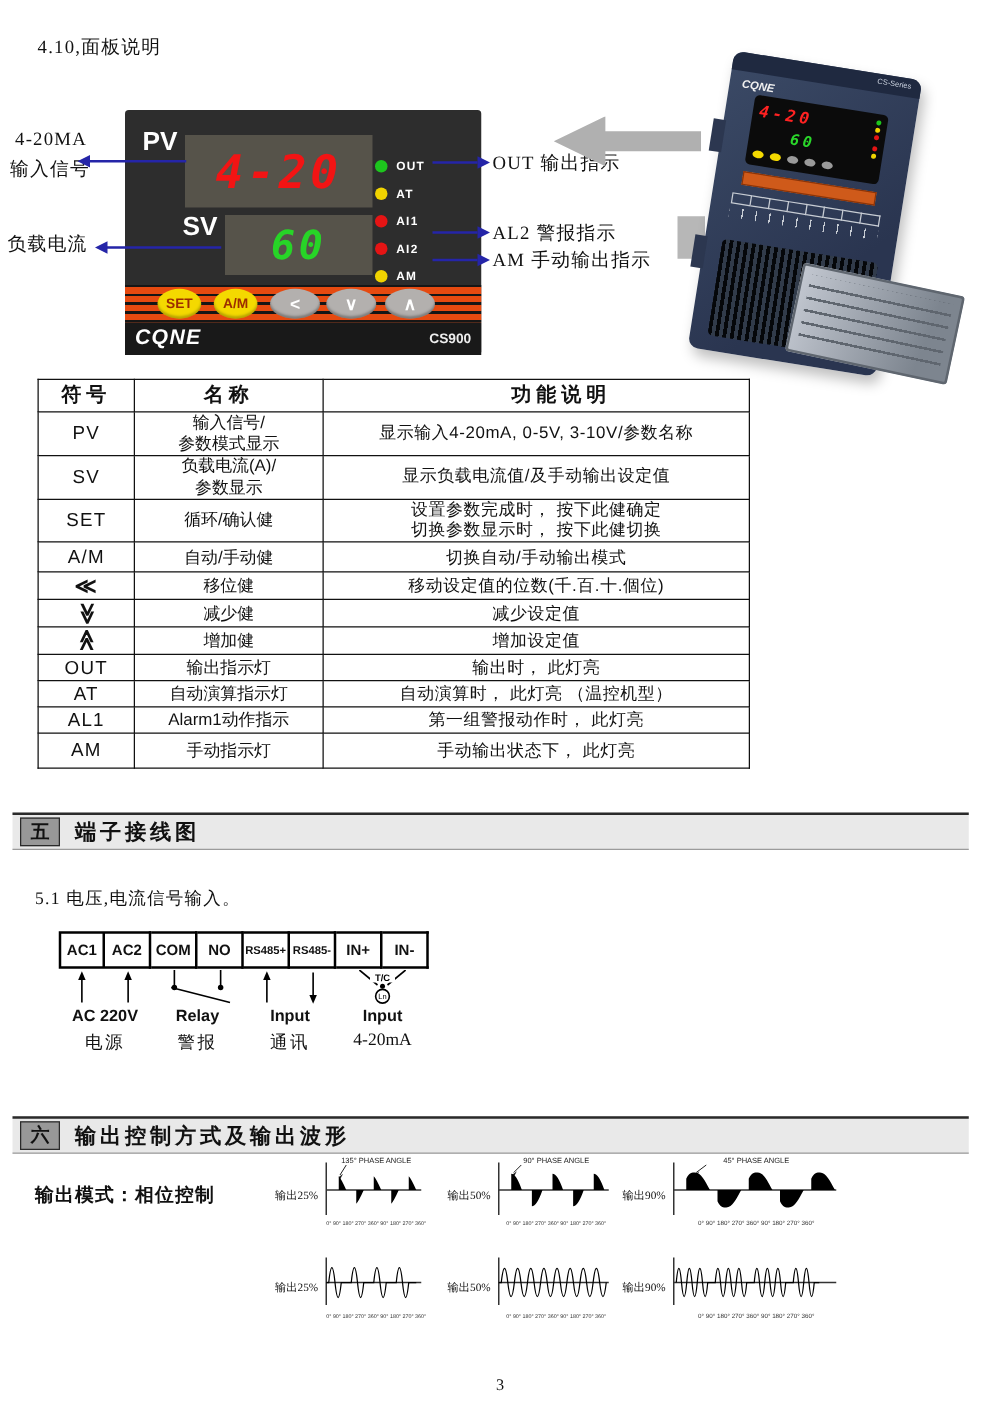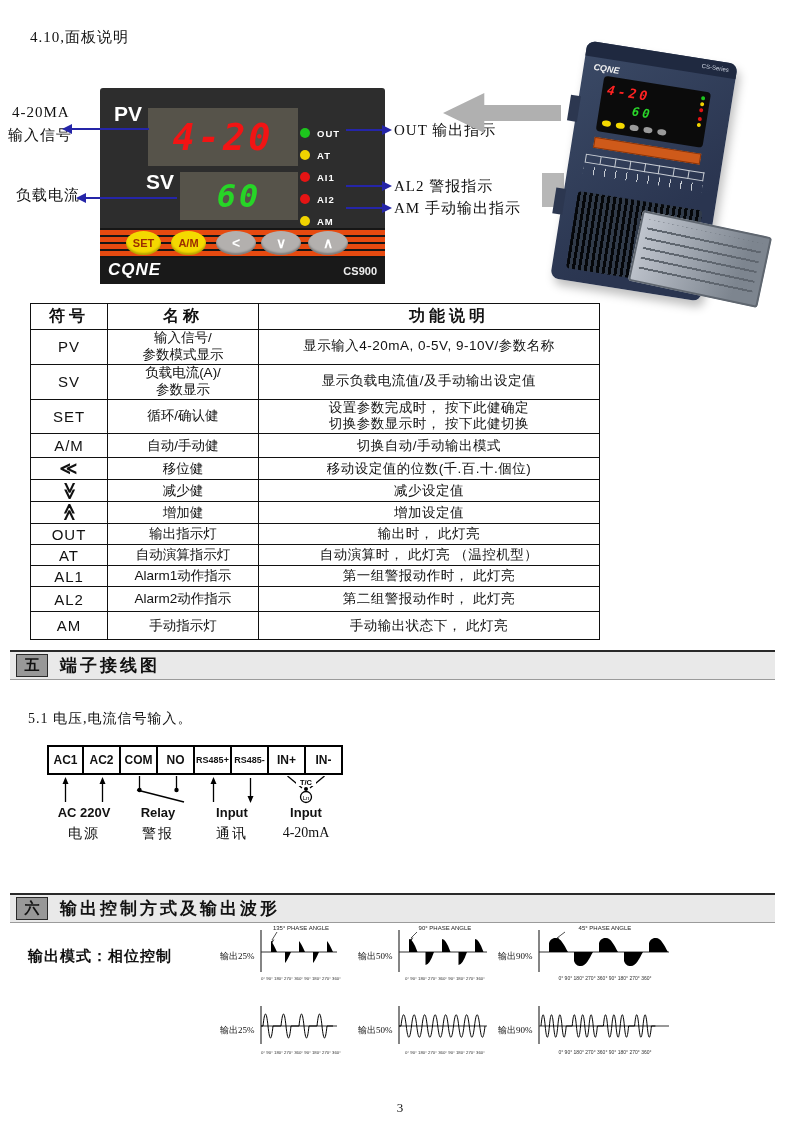--- a/index.html
+++ b/index.html
@@ -167,21 +167,21 @@
       <div class="abs brand">CQNE</div>
       <div class="model">CS900</div>
     </div>
   </div>
 
   <div class="abs co-text" style="left:12px;top:104px;">4-20MA</div>
   <div class="abs co-text" style="left:8px;top:126px;">输入信号</div>
   <div class="abs arr-l" style="left:62px;top:124px;"></div>
   <div class="abs cline" style="left:71px;top:128px;width:78px;"></div>
 
-  <div class="abs co-text" style="left:16px;top:186px;">负载电流</div>
+  <div class="abs co-text" style="left:6px;top:186px;">负载电流</div>
   <div class="abs arr-l" style="left:76px;top:193px;"></div>
   <div class="abs cline" style="left:85px;top:197px;width:92px;"></div>
 
   <div class="abs cline" style="left:346px;top:129px;width:36px;"></div>
   <div class="abs arr-r" style="left:382px;top:125px;"></div>
   <div class="abs co-text" style="left:394px;top:121px;">OUT 输出指示</div>
 
   <div class="abs cline" style="left:346px;top:185px;width:36px;"></div>
   <div class="abs arr-r" style="left:382px;top:181px;"></div>
   <div class="abs co-text" style="left:394px;top:177px;">AL2 警报指示</div>
@@ -246,21 +246,21 @@
     <tbody>
         <tr style="height:26px;">
       <th class="c-sym">符号</th>
       <th class="c-name">名称</th>
       <th class="c-desc" style="text-align:center;padding-left:44px;">功能说明</th>
     </tr>
     <tr style="height:34px;">
       <td class="c-sym">PV</td>
       <td class="c-name pre">输入信号/
 参数模式显示</td>
-      <td class="c-desc pre">显示输入4-20mA, 0-5V, 9-10V/参数名称</td>
+      <td class="c-desc pre">显示输入4-20mA, 0-5V, 3-10V/参数名称</td>
     </tr>
     <tr style="height:34px;">
       <td class="c-sym">SV</td>
       <td class="c-name pre">负载电流(A)/
 参数显示</td>
       <td class="c-desc pre">显示负载电流值/及手动输出设定值</td>
     </tr>
     <tr style="height:34px;">
       <td class="c-sym">SET</td>
       <td class="c-name">循环/确认健</td>
@@ -294,25 +294,20 @@
     </tr>
     <tr style="height:21px;">
       <td class="c-sym">AT</td>
       <td class="c-name">自动演算指示灯</td>
       <td class="c-desc">自动演算时， 此灯亮 （温控机型）</td>
     </tr>
     <tr style="height:21px;">
       <td class="c-sym">AL1</td>
       <td class="c-name">Alarm1动作指示</td>
       <td class="c-desc">第一组警报动作时， 此灯亮</td>
-    </tr>
-    <tr style="height:25px;">
-      <td class="c-sym">AL2</td>
-      <td class="c-name">Alarm2动作指示</td>
-      <td class="c-desc">第二组警报动作时， 此灯亮</td>
     </tr>
     <tr style="height:28px;">
       <td class="c-sym">AM</td>
       <td class="c-name">手动指示灯</td>
       <td class="c-desc">手动输出状态下， 此灯亮</td>
     </tr>
   </tbody>
     </table>
 
   <div class="abs secbar" style="top:650px;">

